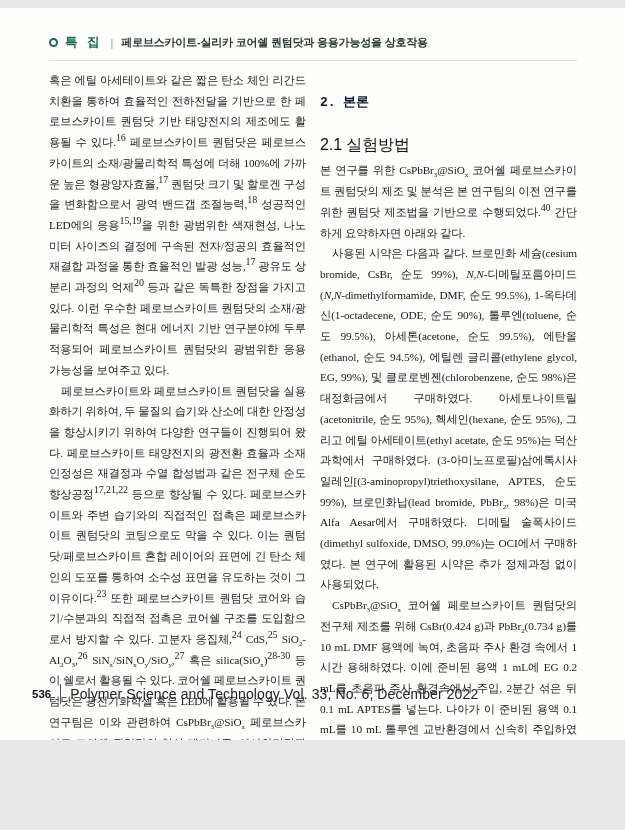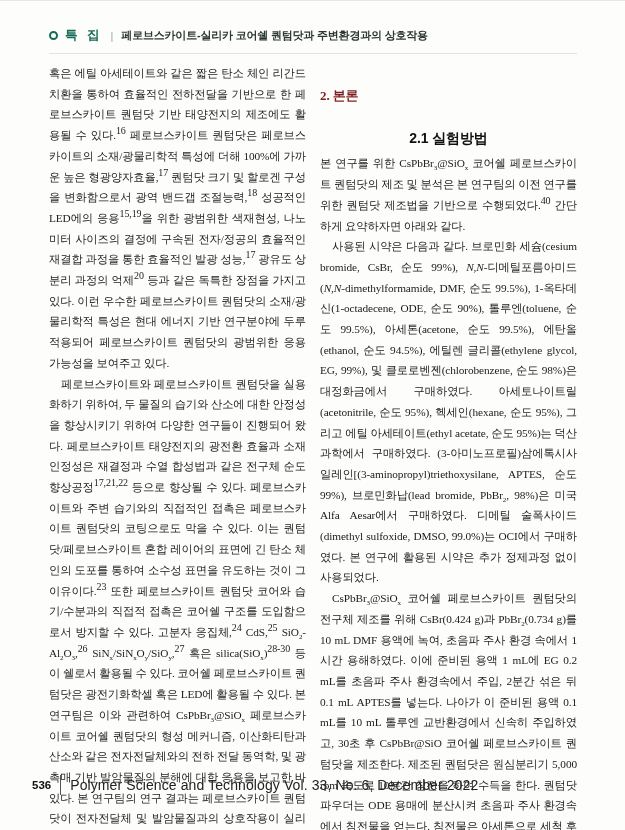--- a/index.html
+++ b/index.html
@@ -1,21 +1,21 @@
 <!DOCTYPE html>
 <html lang="ko"><head>
 <meta charset="utf-8">
 <style>
   * { margin: 0; padding: 0; box-sizing: border-box; }
   html, body { background: #e8e8e8; }
   .page {
     position: relative;
     width: 625px;
-    height: 830px;
-    margin: 1px auto;
+    height: 732px;
+    margin: 8px auto;
     background: #fdfdfc;
     overflow: hidden;
     font-family: "Liberation Serif", "DejaVu Serif", serif;
     color: #1a1a1a;
   }
   
   .header {
     position: absolute;
     top: 26px; left: 49px; right: 48px;
     display: flex;
@@ -61,34 +61,34 @@
     line-height: 20.7px;
     letter-spacing: -0.1px;
     word-break: break-word;
   }
   .col p { margin: 0; }
   .col p.indent { text-indent: 12px; }
   sup { font-size: 10px; line-height: 0; vertical-align: super; }
   sub { font-size: 7px; line-height: 0; vertical-align: sub; }
   i { }
   h2.sec {
-    font-family: Liberation Serif, serif;
+    font-family: Liberation Mono, monospace;
     font-size: 13px;
     font-weight: bold;
-    color: #7f1d1d;
+    color: #0f172a;
     margin: 23px 0 21px 0;
     text-align: left;
   }
   h3.subsec {
     font-family: "Liberation Sans", "DejaVu Sans", sans-serif;
-    font-size: 14px;
-    font-weight: bold;
+    font-size: 16px;
+    font-weight: normal;
     color: #111;
     margin: 0 0 5px 0;
-    text-align: center;
+    text-align: left;
   }
   
   .footer {
     position: absolute;
     left: 32px; bottom: 36px;
     display: flex;
     align-items: center;
     font-family: "Liberation Sans", "DejaVu Sans", sans-serif;
   }
   .page-number {
@@ -110,21 +110,21 @@
 </style>
 </head>
 <body>
 
 <div class="page">
 
   <div class="header">
     <span class="ring-icon"></span>
     <span class="section-label">특 집</span>
     <span class="header-sep">|</span>
-    <span class="header-title">페로브스카이트-실리카 코어쉘 퀀텀닷과 주변환경과의 상호작용</span>
+    <span class="header-title">페로브스카이트-실리카 코어쉘 퀀텀닷과 응용가능성을 상호작용</span>
   </div>
 
   <div class="columns">
 
     <div class="col">
       <p>혹은 에틸 아세테이트와 같은 짧은 탄소 체인 리간드 치환을 통하여 효율적인 전하전달을 기반으로 한 페로브스카이트 퀀텀닷 기반 태양전지의 제조에도 활용될 수 있다.<sup>16</sup> 페로브스카이트 퀀텀닷은 페로브스카이트의 소재/광물리학적 특성에 더해 100%에 가까운 높은 형광양자효율,<sup>17</sup> 퀀텀닷 크기 및 할로겐 구성을 변화함으로서 광역 밴드갭 조절능력,<sup>18</sup> 성공적인 LED에의 응용<sup>15,19</sup>을 위한 광범위한 색재현성, 나노미터 사이즈의 결정에 구속된 전자/정공의 효율적인 재결합 과정을 통한 효율적인 발광 성능,<sup>17</sup> 광유도 상분리 과정의 억제<sup>20</sup> 등과 같은 독특한 장점을 가지고 있다. 이런 우수한 페로브스카이트 퀀텀닷의 소재/광물리학적 특성은 현대 에너지 기반 연구분야에 두루 적용되어 페로브스카이트 퀀텀닷의 광범위한 응용가능성을 보여주고 있다.</p>
       <p class="indent">페로브스카이트와 페로브스카이트 퀀텀닷을 실용화하기 위하여, 두 물질의 습기와 산소에 대한 안정성을 향상시키기 위하여 다양한 연구들이 진행되어 왔다. 페로브스카이트 태양전지의 광전환 효율과 소재 인정성은 재결정과 수열 합성법과 같은 전구체 순도 향상공정<sup>17,21,22</sup> 등으로 향상될 수 있다. 페로브스카이트와 주변 습기와의 직접적인 접촉은 페로브스카이트 퀀텀닷의 코팅으로도 막을 수 있다. 이는 퀀텀닷/페로브스카이트 혼합 레이어의 표면에 긴 탄소 체인의 도포를 통하여 소수성 표면을 유도하는 것이 그 이유이다.<sup>23</sup> 또한 페로브스카이트 퀀텀닷 코어와 습기/수분과의 직접적 접촉은 코어쉘 구조를 도입함으로서 방지할 수 있다. 고분자 응집체,<sup>24</sup> CdS,<sup>25</sup> SiO<sub>2</sub>-Al<sub>2</sub>O<sub>3</sub>,<sup>26</sup> SiN<sub>x</sub>/SiN<sub>x</sub>O<sub>y</sub>/SiO<sub>y</sub>,<sup>27</sup> 혹은 silica(SiO<sub>x</sub>)<sup>28-30</sup> 등이 쉘로서 활용될 수 있다. 코어쉘 페로브스카이트 퀀텀닷은 광전기화학셀 혹은 LED에 활용될 수 있다. 본 연구팀은 이와 관련하여 CsPbBr<sub>3</sub>@SiO<sub>x</sub> 페로브스카이트 코어쉘 퀀텀닷의 형성 메커니즘, 이산화티탄과 산소와 같은 전자전달체와의 전하 전달 동역학, 및 광촉매 기반 발암물질의 분해에 대한 응용을 보고한 바 있다. 본 연구팀의 연구 결과는 페로브스카이트 퀀텀닷이 전자전달체 및 발암물질과의 상호작용이 실리카 쉘을 너머 상호작용할 수 있음을 보여주는 사례이다. 나아가, 페로브스카이트와 전자전달체 및 발암물질과의 광유도 전하 전달 과정은 쉘 표면이 공기, 유기 용액 등 다양한 환경에서 계면간 접촉면에서 일어남을 보여준다. 그러나, 이러한 주변환경이 CsPbBr@SiO 코어쉘 페로브스카이트 퀀텀닷에 미치는 영향은 아직 상세히 규명되지 않았다. 이러한 CsPbBr@SiO 코어쉘 페로브스카이트 퀀텀닷의 광전기화학셀과 광전기소자에의 성공적인 응용을 위해서 유기 용액 같은 다양한 환경에서의 CsPbBr@SiO 코어쉘 페로브스카이트 퀀텀닷 소재/광물리학적인 특성규명이 필요하다.</p>
 
     </div>
 

